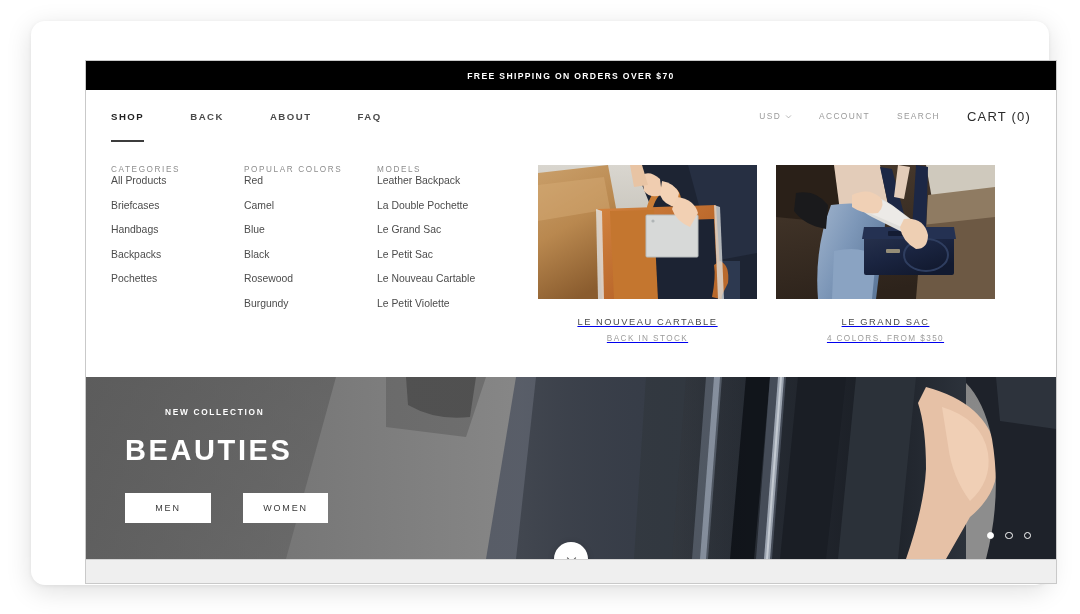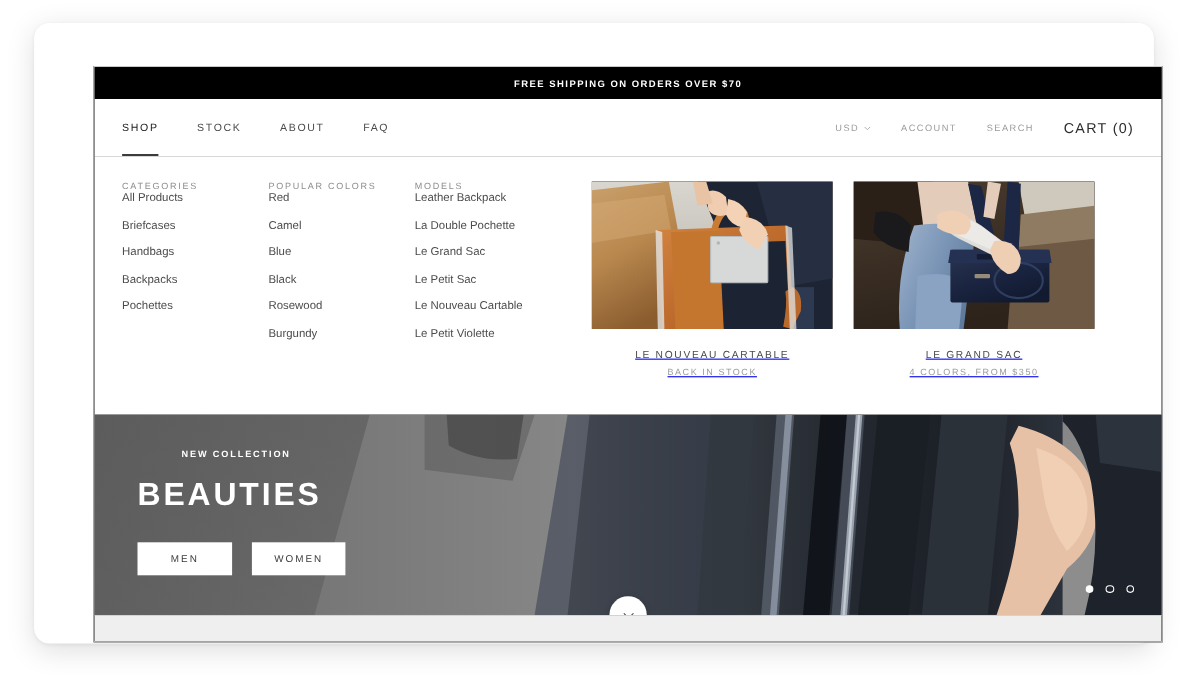--- a/index.html
+++ b/index.html
@@ -51,21 +51,21 @@
 
   
   .header {
     position: relative;
     height: 52px;
     background: #ffffff;
     display: flex;
     align-items: center;
     padding: 0 25px;
   }
-  .nav-left { display: flex; align-items: flex-end; gap: 35px; height: 100%; }
+  .nav-left { display: flex; align-items: flex-end; gap: 46px; height: 100%; font-weight: bold; }
   .nav-link {
     font-size: 9.6px;
     letter-spacing: 1.5px;
     color: #4a4a4a;
     text-decoration: none;
     position: relative;
     height: 100%;
     display: flex;
     align-items: center;
   }
@@ -177,21 +177,21 @@
     color: #ffffff;
     padding-left: 40px;
   }
   .hero-title {
     margin-top: 17px;
     font-size: 29px;
     font-weight: bold;
     letter-spacing: 2.6px;
     color: #ffffff;
   }
-  .hero-buttons { margin-top: 26px; display: flex; gap: 18px; }
+  .hero-buttons { margin-top: 26px; display: flex; gap: 32px; }
   .hero-btn {
     background: #ffffff;
     border: none;
     width: 86px;
     height: 30px;
     font-family: "Liberation Sans", sans-serif;
     font-size: 9px;
     letter-spacing: 1.8px;
     color: #3a3a3a;
     cursor: pointer;
@@ -248,21 +248,21 @@
 <div class="outer-card">
   <div class="viewport">
 
     <div class="announce">
       <span>FREE SHIPPING ON ORDERS OVER $70</span>
     </div>
 
     <div class="header">
       <div class="nav-left">
         <a class="nav-link active" href="#">SHOP</a>
-        <a class="nav-link" href="#">STOCK</a>
+        <a class="nav-link" href="#">BACK</a>
         <a class="nav-link" href="#">ABOUT</a>
         <a class="nav-link" href="#">FAQ</a>
       </div>
 
 
       <div class="nav-right">
         <a class="nav-util" href="#">
           <span>USD</span>
           <span class="chev-small">
             <svg viewBox="0 0 10 10" width="7" height="7">

